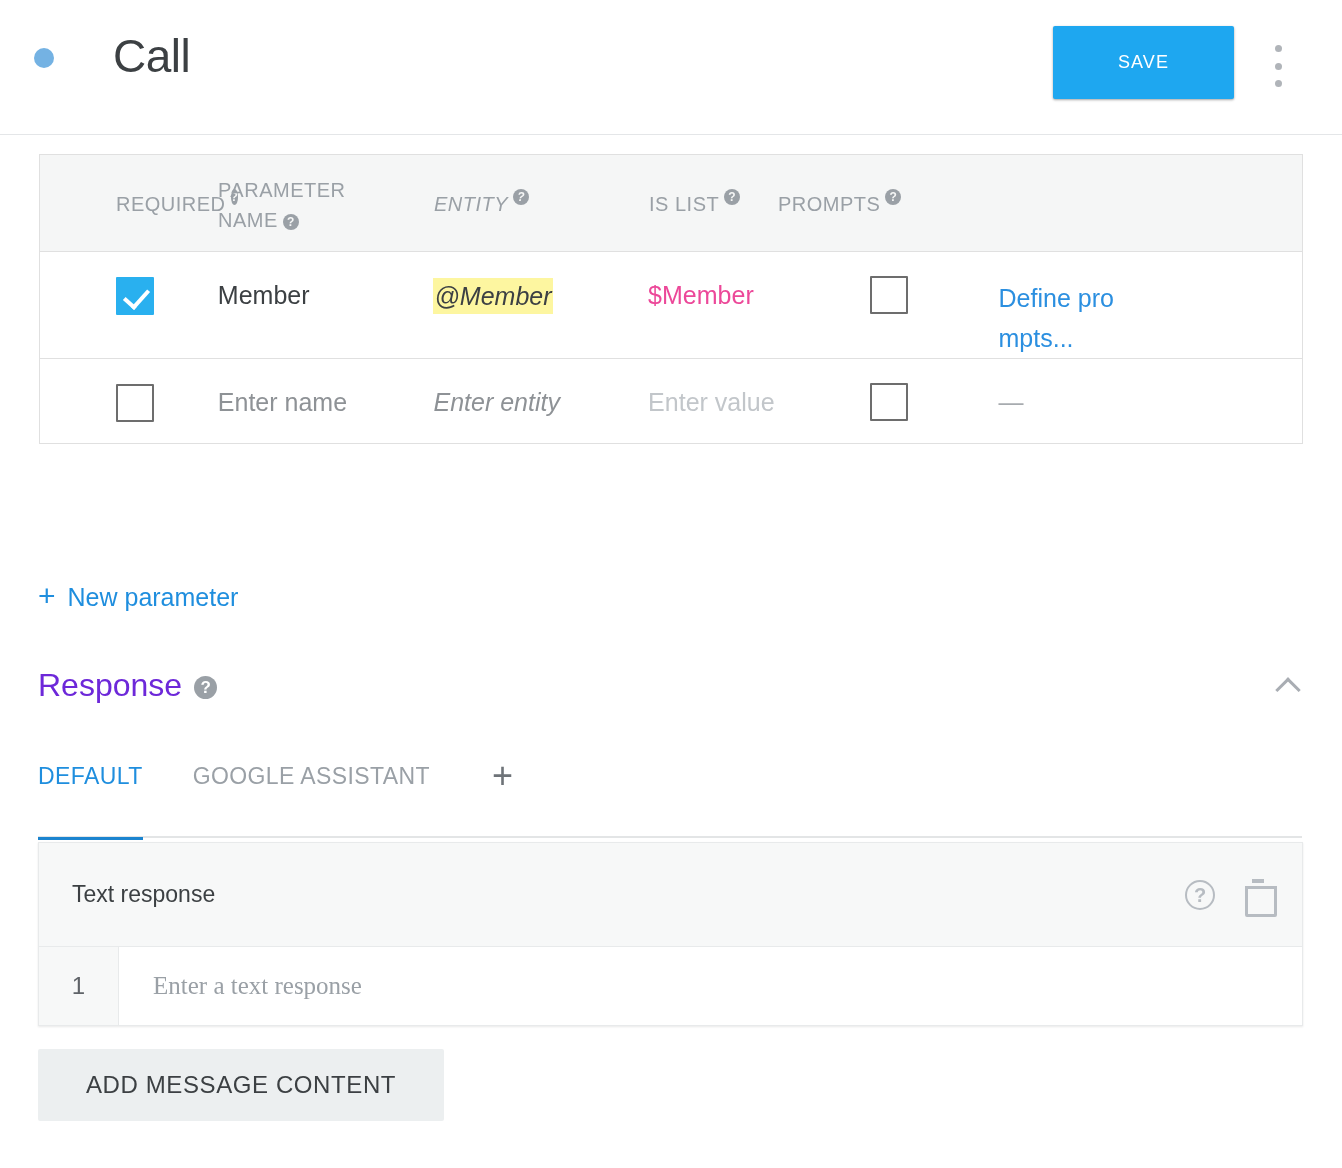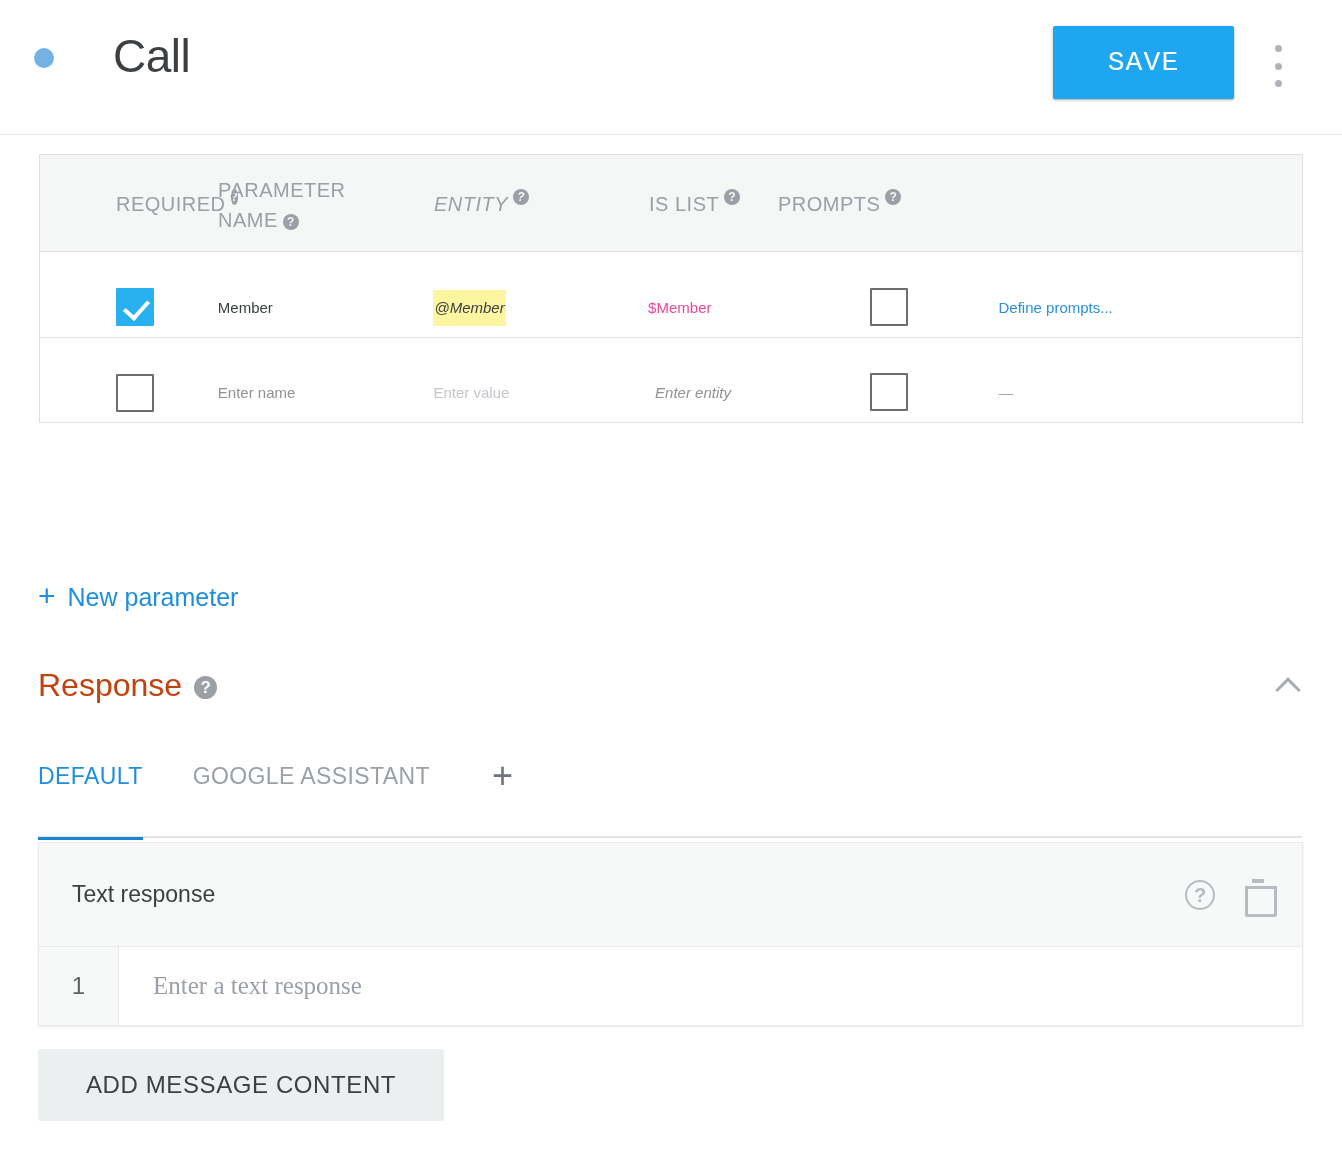--- a/index.html
+++ b/index.html
@@ -47,22 +47,22 @@
   .save-btn {
     position: absolute;
     right: 108px;
     top: 26px;
     width: 181px;
     height: 73px;
     background: #1ea7f0;
     border: none;
     border-radius: 2px;
     color: #ffffff;
-    font-size: 28px;
-    font-family: Liberation Mono, monospace;
+    font-size: 18px;
+    font-family: Liberation Sans, sans-serif;
     letter-spacing: 1.1px;
     cursor: pointer;
     box-shadow: 0 1px 3px rgba(0,0,0,0.22), 0 1px 2px rgba(0,0,0,0.16);
   }
   .kebab {
     position: absolute;
     right: 52px;
     top: 42px;
     width: 24px;
     height: 48px;
@@ -143,21 +143,21 @@
     color: #f5f6f6;
     font-size: 12px;
     font-weight: bold;
     line-height: 16px;
     text-align: center;
     vertical-align: 1px;
     margin-left: 5px;
     font-family: "Liberation Sans", sans-serif;
   }
 
-  .ptable-row .col { padding-top: 26px; font-size: 15px; line-height: 34px; align-items: center; }
+  .ptable-row .col { padding-top: 26px; font-size: 25px; line-height: 34px; }
   .ptable-row .c-req { padding-top: 25px; padding-left: 76px; }
   .ptable-row .c-islist { padding-top: 24px; }
 
   .cb {
     width: 38px;
     height: 38px;
     border: 2px solid #6d6d6d;
     background: #fff;
     border-radius: 1px;
     cursor: pointer;
@@ -223,21 +223,21 @@
   .sec-head {
     position: absolute;
     left: 38px;
     width: 1264px;
     display: flex;
     align-items: center;
   }
   .sec-title {
     font-size: 32px;
     font-weight: 400;
-    color: #c2410c;
+    color: #6d28d9;
     line-height: 44px;
   }
   .qmark-lg {
     display: inline-block;
     width: 23px;
     height: 23px;
     border-radius: 50%;
     background: #9aa0a6;
     color: #ffffff;
     font-size: 17px;
@@ -484,25 +484,25 @@
       </div>
     </div>
 
     <div class="ptable-row last">
       <div class="col c-req">
         <span class="cb"></span>
       </div>
       <div class="col c-name">
         <span class="cell-muted">Enter name</span>
       </div>
+      <div class="col c-entity">
+        <span class="cell-muted">Enter entity</span>
+      </div>
       <div class="col c-value">
         <span class="cell-placeholder">Enter value</span>
-      </div>
-      <div class="col c-entity">
-        <span class="cell-muted">Enter entity</span>
       </div>
       <div class="col c-islist">
         <span class="cb"></span>
       </div>
       <div class="col c-prompts">
         <span class="dash">—</span>
       </div>
     </div>
 
   </div>

